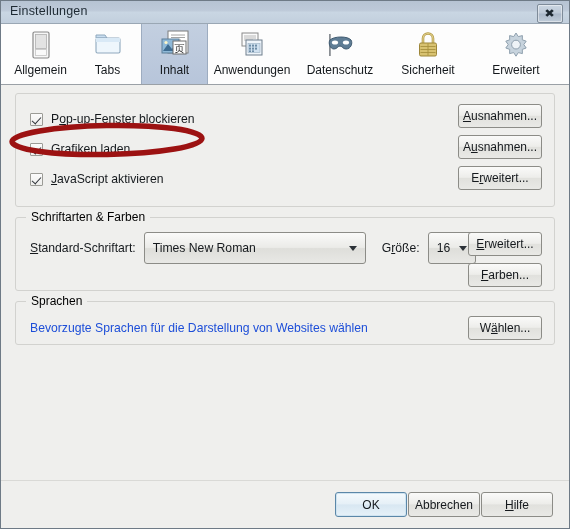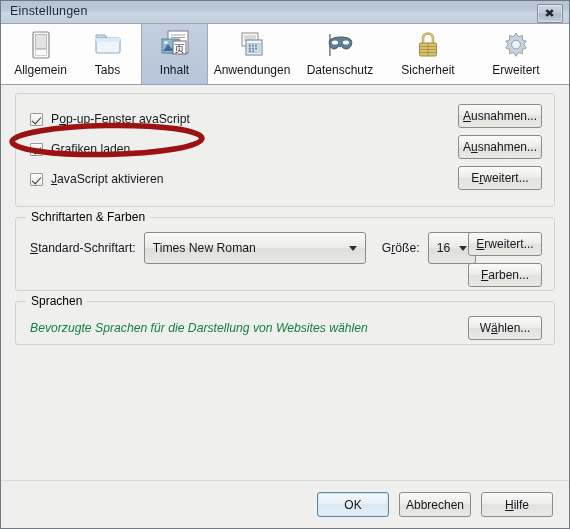--- a/index.html
+++ b/index.html
@@ -231,21 +231,21 @@
   .fontsgroup .btn {
     position: absolute;
     right: 12px;
     width: 74px;
   }
   .btn-erweitert-2 { top: 14px; }
   .btn-farben { top: 45px; }
 
   
   .langgroup { padding: 14px 12px 0 14px; min-height: 44px; position: relative; }
-  .langtext { font-size: 12.2px; color: #15803d; line-height: 24px; font-style: italic; }
+  .langtext { font-size: 12.2px; color: #1d4ed8; line-height: 24px; }
   .langgroup .btn {
     position: absolute;
     right: 12px;
     top: 14px;
     width: 74px;
   }
 
   
   .footer {
     position: absolute;
@@ -253,21 +253,21 @@
     right: 0;
     bottom: 0;
     height: 48px;
     border-top: 1px solid #d9d9d6;
     background: #efefed;
     display: flex;
     align-items: center;
     justify-content: flex-end;
     padding-right: 16px;
     box-sizing: border-box;
-    gap: 10px;
+    gap: 1px;
   }
   .footer .btn { width: 72px; height: 25px; }
   .footer .btn.default {
     border: 1px solid #5b87a8;
     box-shadow: inset 0 0 0 1px #cfe3f0;
     background: linear-gradient(to bottom, #f4fafd 0%, #e6f0f7 47%, #d8e7f2 52%, #e6f1f8 100%);
   }
 
   
   .annotation {
@@ -400,21 +400,21 @@
     </div>
 
   </div>
 
   <div class="content">
 
     <div class="groupbox cbgroup">
 
       <div class="row">
         <span class="cb"></span>
-        <span class="cb-label"><span>P</span><span class="ul">o</span><span>p-up-Fenster avaScript</span></span>
+        <span class="cb-label"><span>P</span><span class="ul">o</span><span>p-up-Fenster blockieren</span></span>
       </div>
 
       <div class="row">
         <span class="cb"></span>
         <span class="cb-label"><span>Grafiken </span><span class="ul">l</span><span>aden</span></span>
       </div>
 
       <div class="row">
         <span class="cb"></span>
         <span class="cb-label"><span></span><span class="ul">J</span><span>avaScript aktivieren</span></span>

